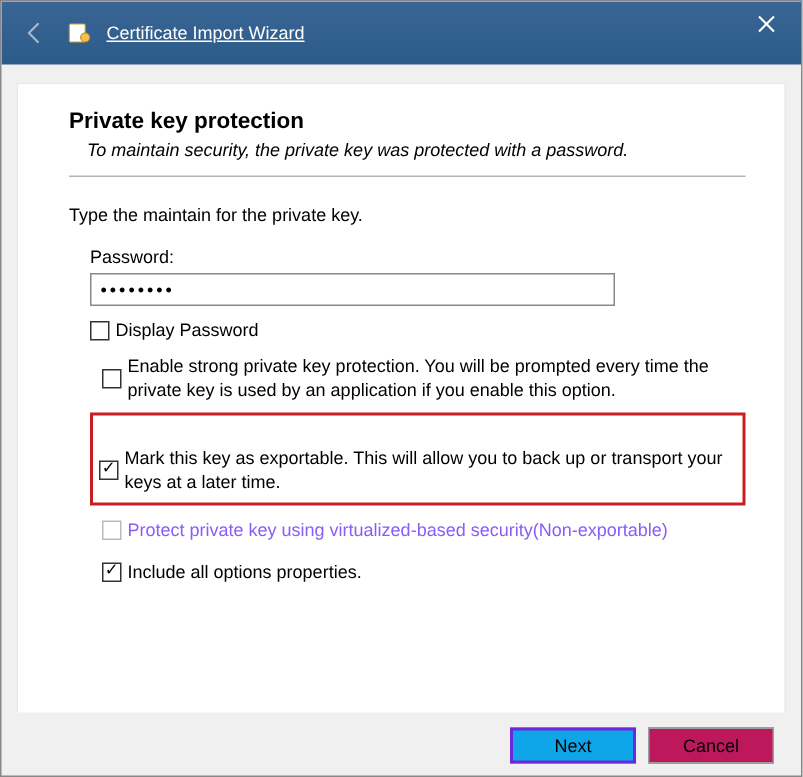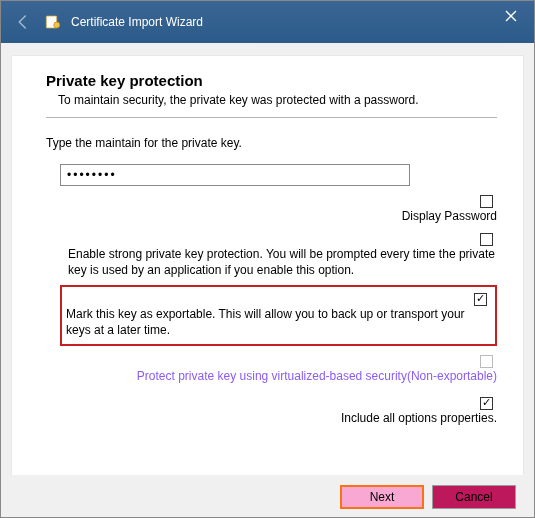--- a/index.html
+++ b/index.html
@@ -34,20 +34,21 @@
   .wizard-icon {
     width: 20px;
     height: 20px;
     margin-right: 8px;
     display: flex;
     align-items: center;
     justify-content: center;
   }
   .titlebar-title {
     font-size: 12px;
+    text-decoration: underline;
   }
   .win-close {
     position: absolute;
     right: 0;
     top: 0;
     width: 46px;
     height: 30px;
     display: flex;
     align-items: center;
     justify-content: center;
@@ -63,20 +64,21 @@
     border-bottom: none;
   }
   .sec-title {
     font-weight: 600;
     font-size: 15px;
     margin-bottom: 4px;
   }
   .sec-desc {
     font-size: 12px;
     margin: 0 0 10px 12px;
+    font-style: italic;
   }
   .hr {
     border: none;
     border-top: 1px solid #b5b5b5;
     margin: 6px 0 18px 0;
   }
   .instr {
     font-size: 12px;
     margin-bottom: 14px;
   }
@@ -90,24 +92,23 @@
     width: 350px;
     height: 22px;
     border: 1px solid #888;
     padding: 0 6px;
     font-family: inherit;
     font-size: 12px;
     letter-spacing: 2px;
   }
   .cb-row {
     display: flex;
-    align-items: flex-end;
+    align-items: center;
     margin-left: 14px;
     margin-top: 8px;
-    flex-direction: column;
   }
   .cb-row.indented { margin-left: 22px; }
   .cb {
     width: 13px;
     height: 13px;
     border: 1px solid #333;
     margin-right: 4px;
     margin-top: 1px;
     flex: 0 0 auto;
     display: flex;
@@ -126,43 +127,43 @@
   .cb-label { font-size: 12px; line-height: 1.35; }
   .cb-label.disabled { color: #8b5cf6; }
   .import-head {
     font-size: 12px;
     margin-top: 22px;
     margin-left: 14px;
     margin-bottom: 4px;
   }
   .hi-box {
     border: 2px solid #c62020;
-    padding: 5px 4px 6px 4px;
+    padding: 20px 4px 6px 4px;
     margin: 6px 0 6px 14px;
   }
   .hi-box .cb-row { margin-left: 0; margin-top: 0; }
   .footer {
     height: 44px;
     display: flex;
     align-items: center;
     justify-content: flex-end;
     padding: 0 18px;
     gap: 8px;
   }
   .btn {
     min-width: 84px;
     height: 24px;
     background: #be185d;
     border: 1px solid #9c9c9c;
     font-family: inherit;
     font-size: 12px;
   }
   .btn.primary {
-    border: 2px solid #f97316;
-    background: #f9a8d4;
+    border: 2px solid #6d28d9;
+    background: #0ea5e9;
   }
 </style>
 </head>
 <body>
 
 <div class="titlebar">
   <div class="back-arrow">
     <svg width="18" height="18" viewBox="0 0 24 24">
         <path d="M15 4 L7 12 L15 20" stroke="#fff" stroke-width="2" fill="none" stroke-linecap="round" stroke-linejoin="round"></path>
       </svg>
@@ -181,20 +182,21 @@
   </div>
 </div>
 
 <div class="panel">
   <div class="sec-title">Private key protection</div>
   <div class="sec-desc">To maintain security, the private key was protected with a password.</div>
   <hr class="hr">
 
   <div class="instr">Type the maintain for the private key.</div>
 
+  <div class="label">Password:</div>
   <input class="pw-input" type="text" value="••••••••" style="">
 
   <div class="cb-row">
     <div class="cb"></div>
     <div class="cb-label">Display Password</div>
   </div>
 
 
   <div class="cb-row indented">
     <div class="cb"></div>

